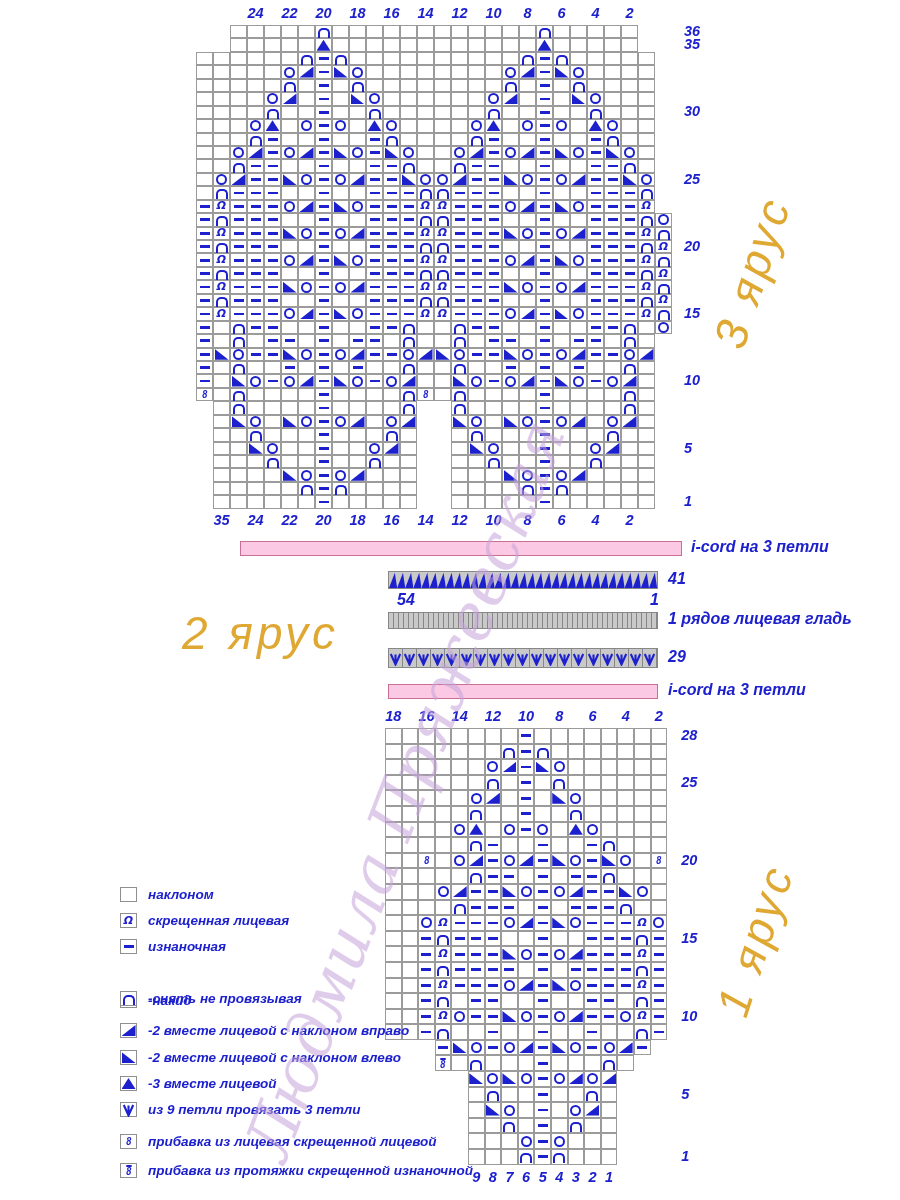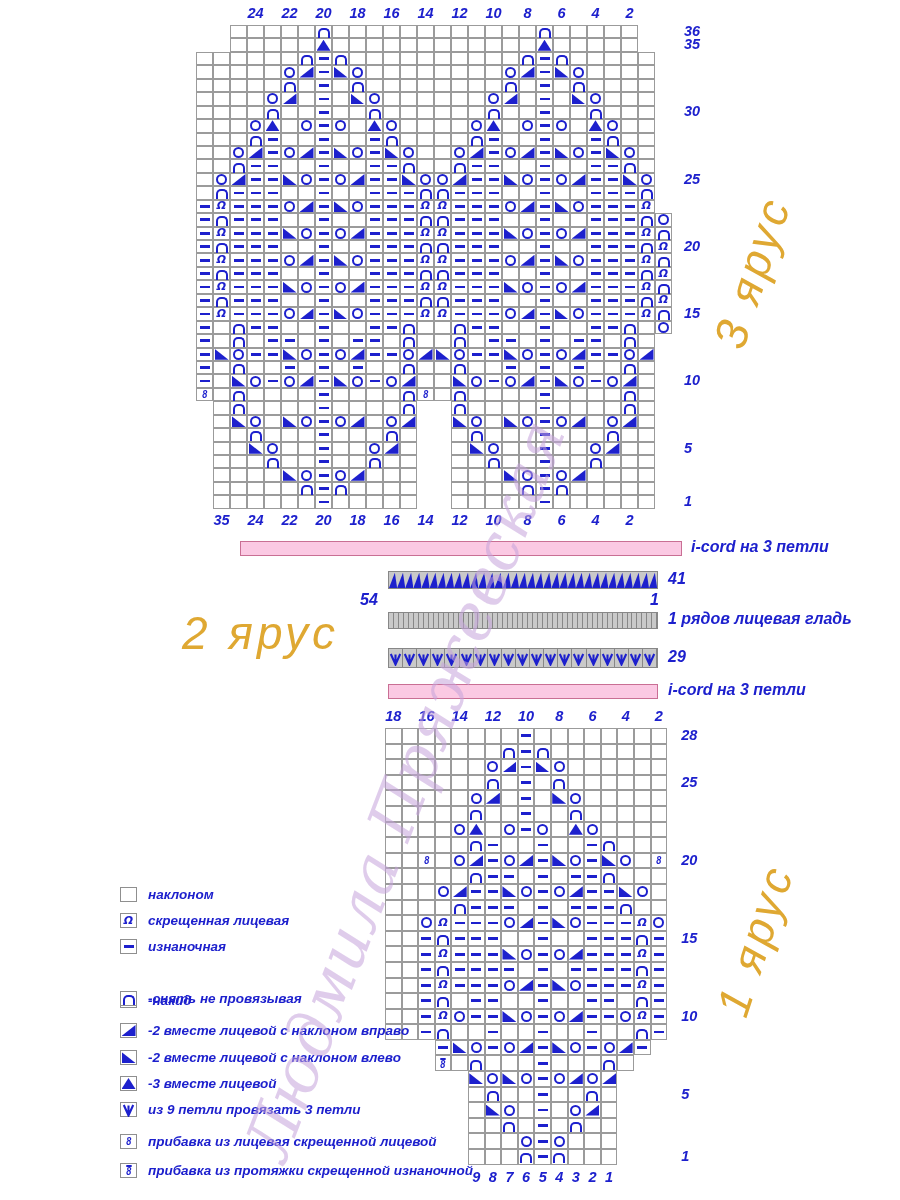--- a/index.html
+++ b/index.html
@@ -2158,21 +2158,21 @@
       <div class="tooth" style="width: 8.18182px;"></div>
       <div class="tooth" style="width: 8.18182px;"></div>
       <div class="tooth" style="width: 8.18182px;"></div>
       <div class="tooth" style="width: 8.18182px;"></div>
       <div class="tooth" style="width: 8.18182px;"></div>
       <div class="tooth" style="width: 8.18182px;"></div>
       <div class="tooth" style="width: 8.18182px;"></div>
     </div>
   <div class="cap" style="left:668px;top:570px;">41</div>
 
-  <div class="cap" style="left:360px;top:591px;">54</div>
+  <div class="cap" style="left:397px;top:591px;">54</div>
   <div class="cap" style="left:650px;top:591px;">1</div>
   <div class="strip" id="strip-plain" style="left:388px;top:612px;width:270px;height:17px;">
       <div class="pstripe"></div>
       <div class="pstripe"></div>
       <div class="pstripe"></div>
       <div class="pstripe"></div>
       <div class="pstripe"></div>
       <div class="pstripe"></div>
       <div class="pstripe"></div>
       <div class="pstripe"></div>

